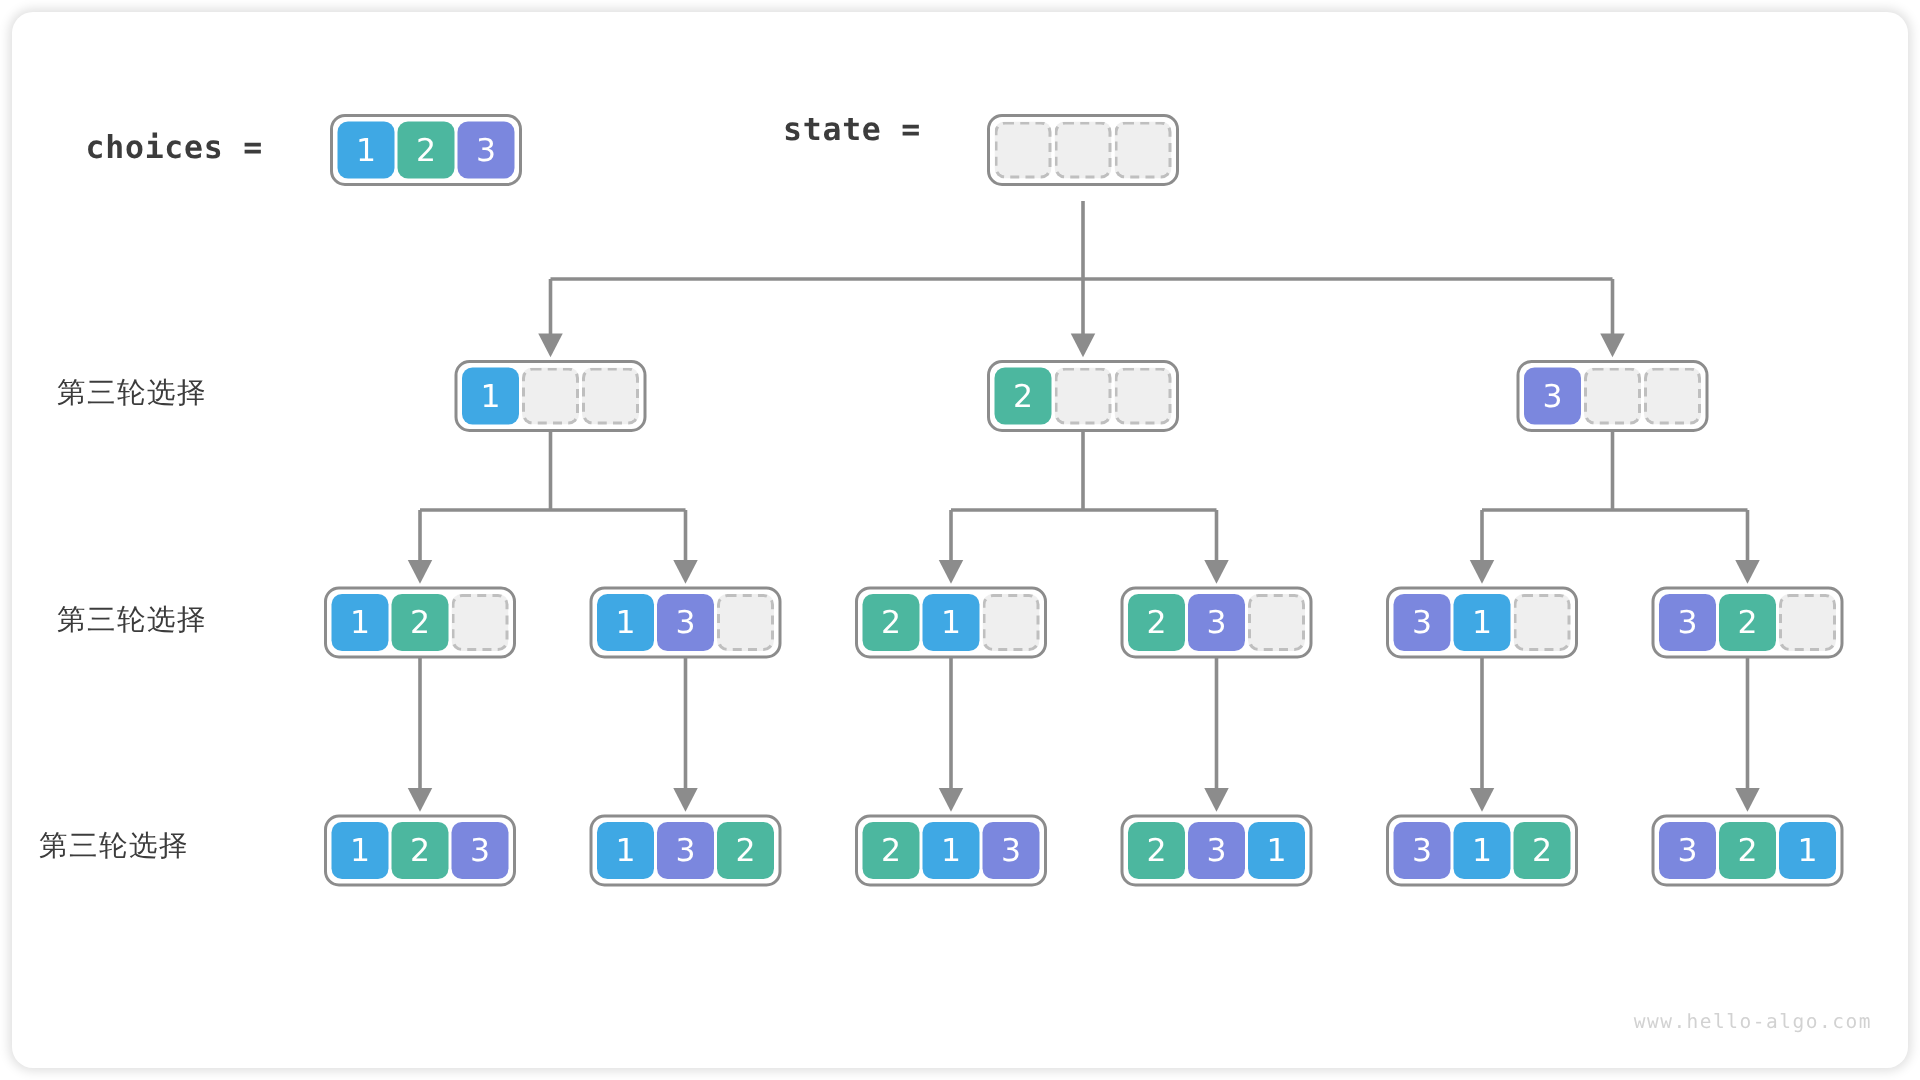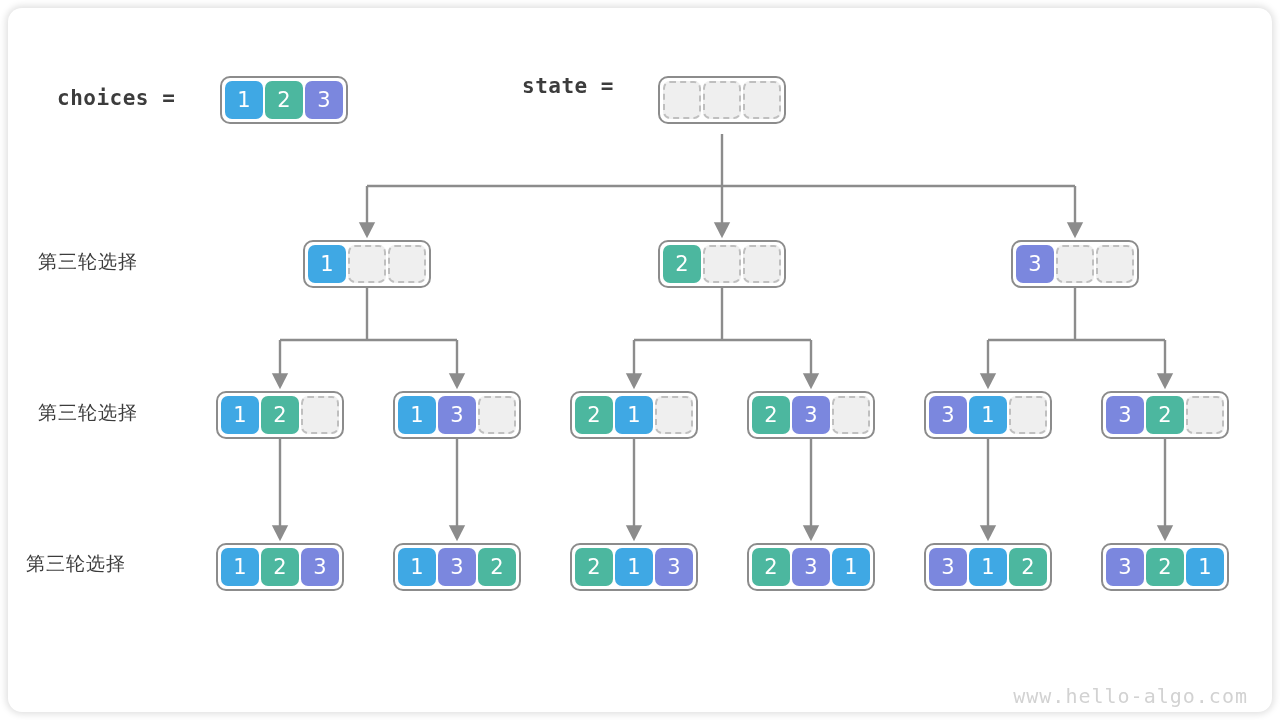--- a/index.html
+++ b/index.html
@@ -54,23 +54,23 @@
     position: absolute;
     font-family: "DejaVu Sans", "Liberation Sans", sans-serif;
     font-size: 19px;
     color: #3c3c3c;
     white-space: nowrap;
     letter-spacing: 1px;
   }
   .watermark {
     position: absolute;
     right: 32px;
-    bottom: 12px;
+    bottom: 31px;
     font-family: "DejaVu Sans Mono", "Liberation Mono", monospace;
-    font-size: 20px;
+    font-size: 13px;
     color: #d2d2d2;
     letter-spacing: 1px;
   }
 
   
   .array {
     position: absolute;
     display: flex;
     align-items: center;
     box-sizing: border-box;

